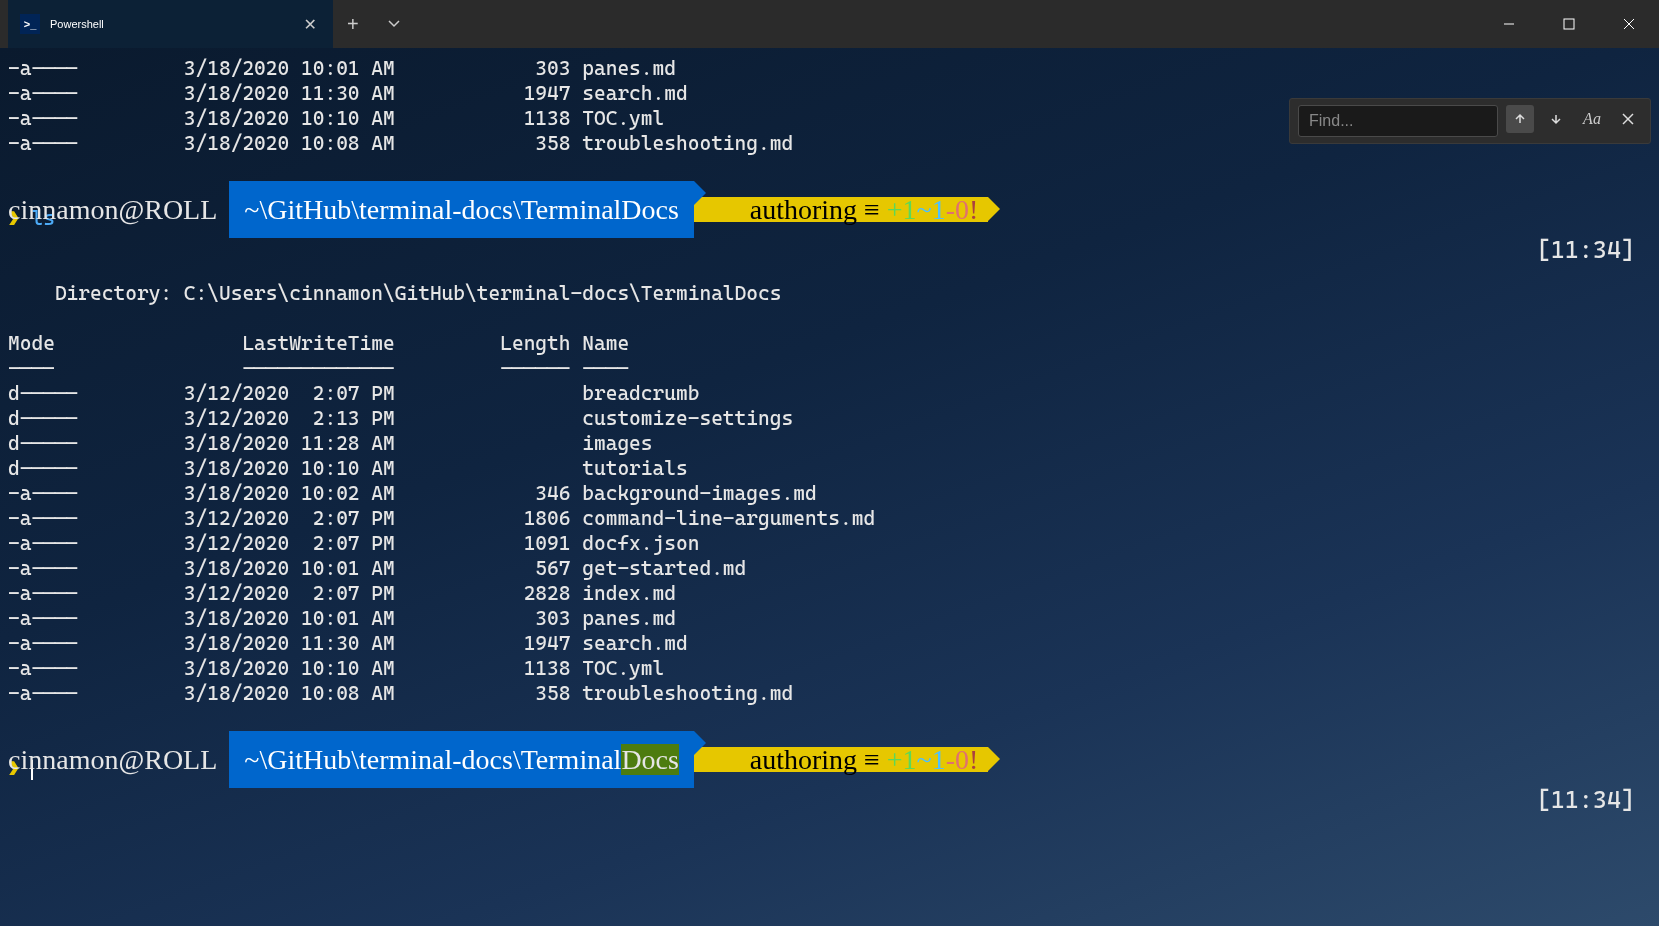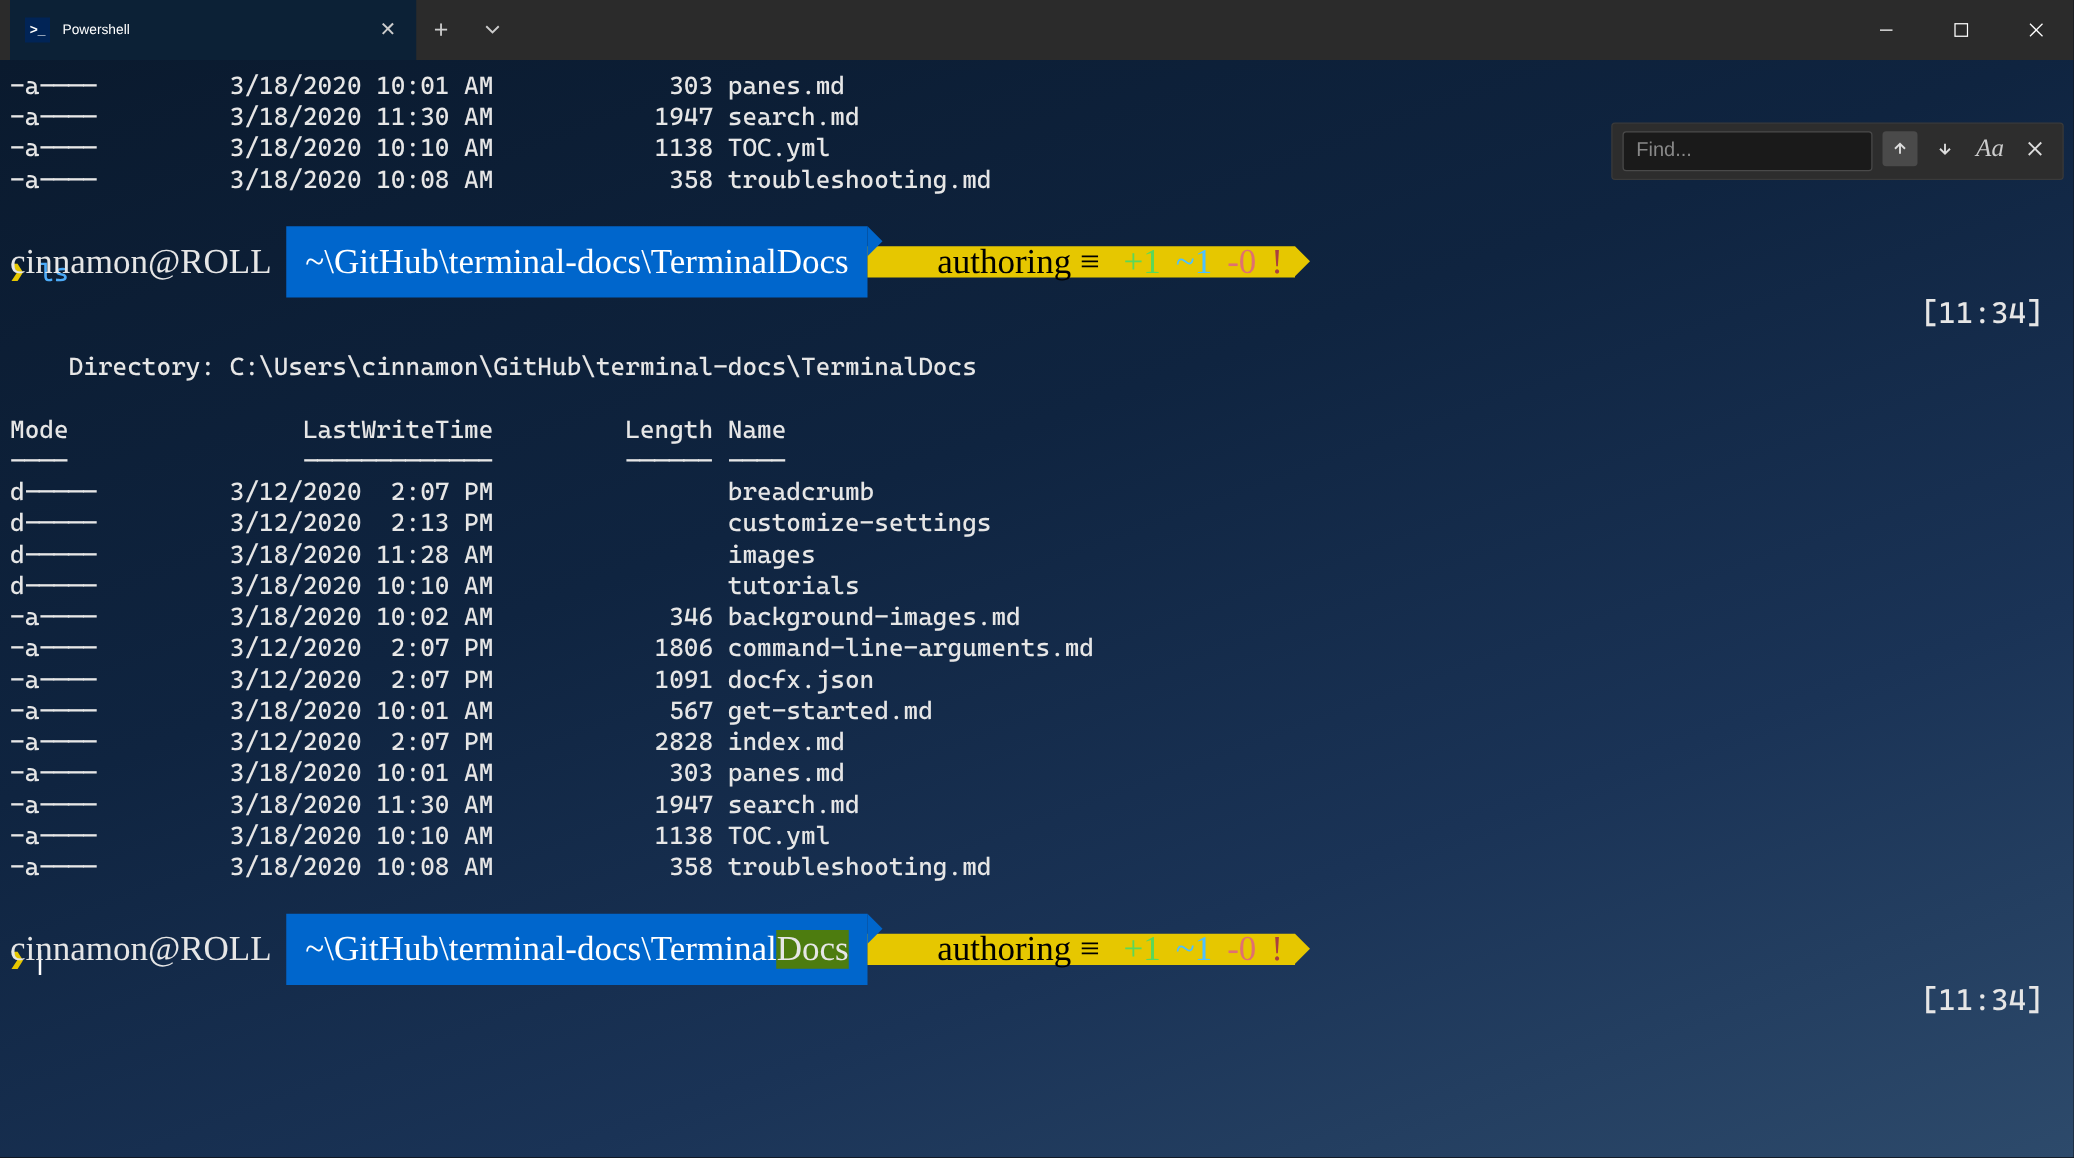--- a/index.html
+++ b/index.html
@@ -123,29 +123,29 @@
     height: 28px;
     display: flex;
     align-items: center;
     justify-content: center;
     cursor: pointer;
     border-radius: 3px;
   }
   .find-btn.active { background: #4a4a4a; }
   .find-case {
     color: #ccc;
-    font-size: 20px;
+    font-size: 16px;
     font-style: italic;
     font-family: Georgia, serif;
   }
   .prompt-line { display: flex; align-items: center; font-family: Liberation Serif, serif; font-size: 28px; line-height: 25px; }
   .seg-user { color: #e6e6e6; padding: 0 6px 0 0; }
   .seg-path { background: #0066cc; color: #fff; padding: 16px 8px; position: relative; }
   .seg-path::after { content:""; position:absolute; right:-12px; top:0; border-top:12.5px solid transparent; border-bottom:12.5px solid transparent; border-left:12px solid #0066cc; z-index:1; }
-  .seg-branch { background: #e6c700; color: #000; padding: 0 10px 0 20px; position: relative; display:flex; align-items:center; gap:12px; }
+  .seg-branch { background: #e6c700; color: #000; padding: 0 10px 0 20px; position: relative; display:flex; align-items:center; gap:0; }
   .seg-branch::after { content:""; position:absolute; right:-12px; top:0; border-top:12.5px solid transparent; border-bottom:12.5px solid transparent; border-left:12px solid #e6c700; }
   .time-stamp { position: absolute; right: 16px; color: #e6e6e6; font-family: "Cascadia Code","Consolas",monospace; font-size: 24px; }
   .prompt-arrow { color: #e6c700; font-weight: bold; }
   .cmd { color: #4dabf7; }
   .cyan-sym { color: #4dc0ff; }
   .green-sym { color: #5ad85a; }
   .red-sym { color: #e07070; }
   .darkred-sym { color: #aa4040; }
   .highlight { background: #4d7c0f; color: #e6e6e6; }
   .cursor-bar { display:inline-block; width:2px; height:20px; background:#fff; vertical-align:middle; }

